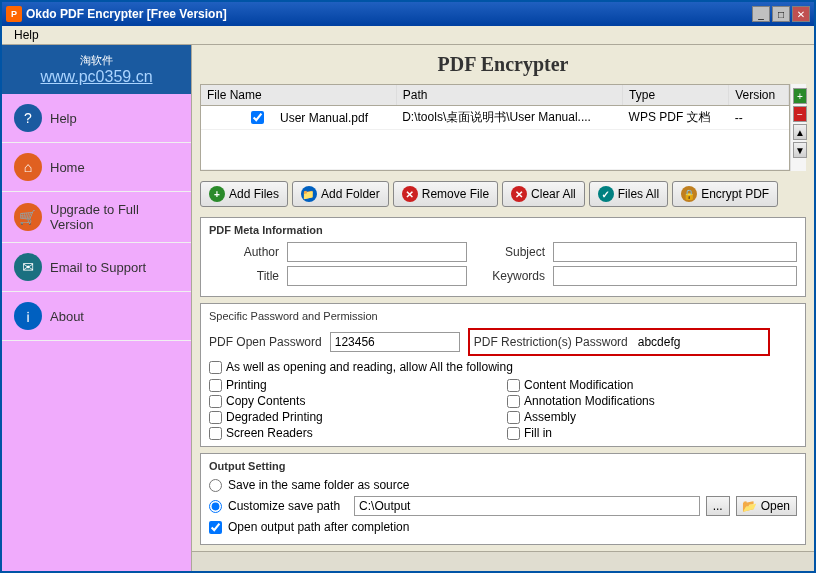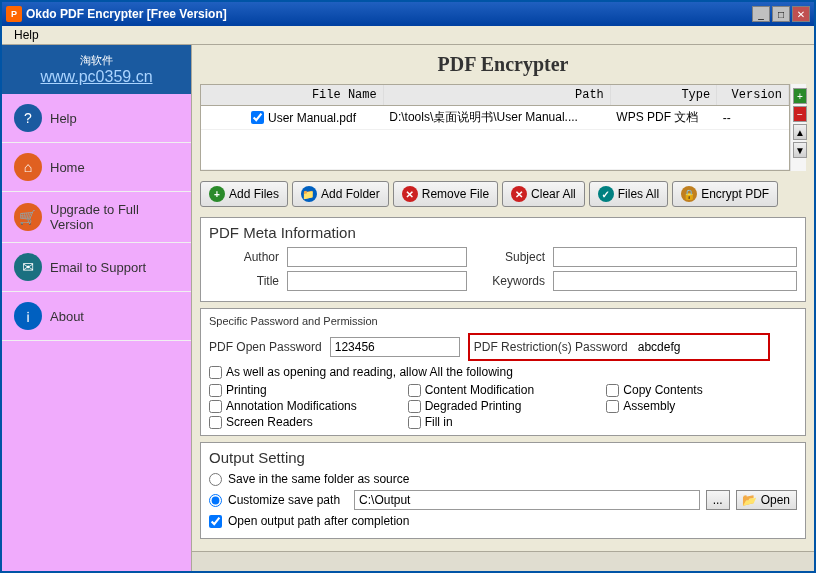--- a/index.html
+++ b/index.html
@@ -36,51 +36,51 @@
     .nav-label { font-size: 13px; }
 
     .content { flex: 1; background: #ece9d8; display: flex; flex-direction: column; overflow: hidden; }
 
     .page-title { text-align: center; font-size: 20px; font-weight: bold; color: #333; padding: 8px 0 4px; font-family: 'Times New Roman', serif; }
 
     .content-inner { flex: 1; padding: 4px 8px 8px; display: flex; flex-direction: column; gap: 6px; overflow: hidden; }
 
     .file-table-area { background: white; border: 1px solid #aca899; flex-shrink: 0; }
     .file-table { width: 100%; border-collapse: collapse; }
-    .file-table th { background: #e8e8e8; border-bottom: 1px solid #aca899; border-right: 1px solid #ddd; padding: 3px 6px; text-align: right; font-weight: normal; font-size: 12px; font-family: Liberation Mono, monospace; }
+    .file-table th { background: #e8e8e8; border-bottom: 1px solid #aca899; border-right: 1px solid #ddd; padding: 3px 6px; text-align: left; font-weight: normal; font-size: 12px; }
     .file-table td { padding: 3px 6px; border-bottom: 1px solid #f0f0f0; font-size: 12px; }
     .file-table-body { min-height: 60px; }
-    .checkbox-cell { display: flex; align-items: center; gap: 4px; padding-left: 44px; }
+    .checkbox-cell { display: flex; align-items: center; gap: 16px; padding-left: 44px; }
 
     .btn-row { display: flex; gap: 4px; padding: 4px 0; flex-shrink: 0; }
     .btn { display: flex; align-items: center; gap: 4px; padding: 4px 8px; border: 1px solid #888; background: linear-gradient(to bottom, #f5f5f5, #e0e0e0); cursor: pointer; font-size: 12px; border-radius: 3px; white-space: nowrap; }
     .btn-icon { width: 16px; height: 16px; border-radius: 50%; display: flex; align-items: center; justify-content: center; color: white; font-size: 10px; font-weight: bold; flex-shrink: 0; }
     .btn-icon.green { background: #2a8a2a; }
     .btn-icon.blue { background: #0060c0; }
     .btn-icon.red { background: #cc2020; }
     .btn-icon.teal { background: #008080; }
     .btn-icon.lock { background: #c08020; }
 
     .section { border: 1px solid #999; background: white; padding: 6px 8px; flex-shrink: 0; }
-    .section-title { font-size: 15px; color: #333; margin-bottom: 6px; font-weight: normal; }
+    .section-title { font-size: 11px; color: #333; margin-bottom: 6px; font-weight: bold; }
     .form-row { display: flex; align-items: center; gap: 8px; margin-bottom: 4px; }
     .form-label { width: 70px; text-align: right; font-size: 12px; color: #333; flex-shrink: 0; }
     .form-input { flex: 1; height: 20px; border: 1px solid #999; padding: 2px 4px; font-size: 12px; background: white; }
     .form-input-wide { width: 180px; height: 20px; border: 1px solid #999; padding: 2px 4px; font-size: 12px; }
 
     .password-section { border: 1px solid #999; background: white; padding: 6px 8px; flex-shrink: 0; }
     .password-section-title { font-size: 11px; color: #333; margin-bottom: 6px; }
     .pass-row { display: flex; align-items: center; gap: 8px; margin-bottom: 4px; }
     .pass-label { font-size: 12px; color: #333; flex-shrink: 0; }
     .pass-input { width: 130px; height: 20px; border: 1px solid #999; padding: 2px 4px; font-size: 12px; }
     .restriction-box { display: flex; align-items: center; gap: 6px; border: 2px solid #cc0000; padding: 2px 4px; }
     .restriction-label { font-size: 12px; color: #333; white-space: nowrap; }
 
     .checkbox-row { display: flex; align-items: center; gap: 4px; margin-bottom: 4px; font-size: 12px; }
-    .perm-grid { display: grid; grid-template-columns: 1fr 1fr 1fr; gap: 2px 8px; margin-top: 2px; }
+    .perm-grid { display: grid; grid-template-columns: 1fr 1fr; gap: 2px 8px; margin-top: 2px; }
     .perm-item { display: flex; align-items: center; gap: 4px; font-size: 12px; }
 
     .output-section { border: 1px solid #999; background: white; padding: 6px 8px; flex-shrink: 0; }
     .radio-row { display: flex; align-items: center; gap: 6px; margin-bottom: 4px; font-size: 12px; }
     .path-input { flex: 1; height: 20px; border: 1px solid #999; padding: 2px 4px; font-size: 12px; }
     .browse-btn { padding: 2px 6px; border: 1px solid #888; background: linear-gradient(to bottom, #f5f5f5, #e0e0e0); cursor: pointer; font-size: 12px; }
     .open-btn { padding: 2px 6px; border: 1px solid #888; background: linear-gradient(to bottom, #f5f5f5, #e0e0e0); cursor: pointer; font-size: 12px; display: flex; align-items: center; gap: 3px; }
 
     .status-bar { height: 20px; background: #e0ddd0; border-top: 1px solid #aca899; display: flex; align-items: center; padding: 0 8px; font-size: 11px; color: #333; flex-shrink: 0; }
 

